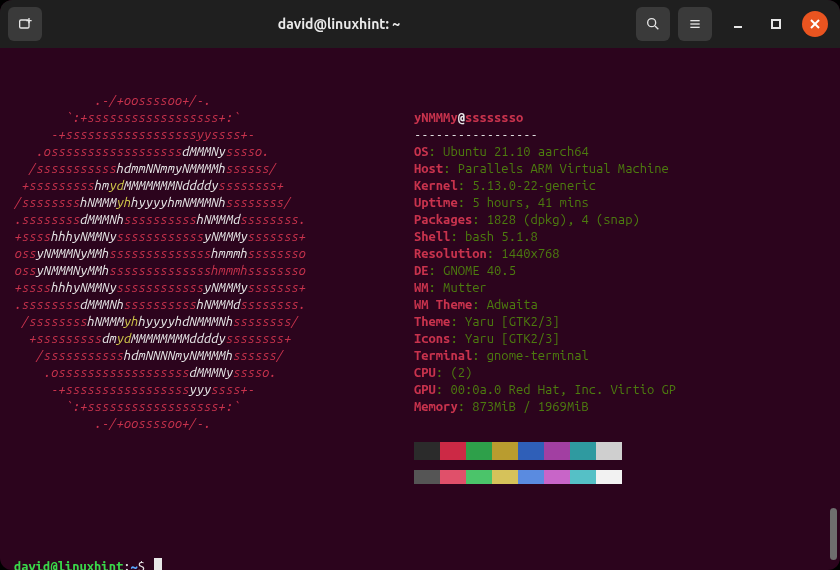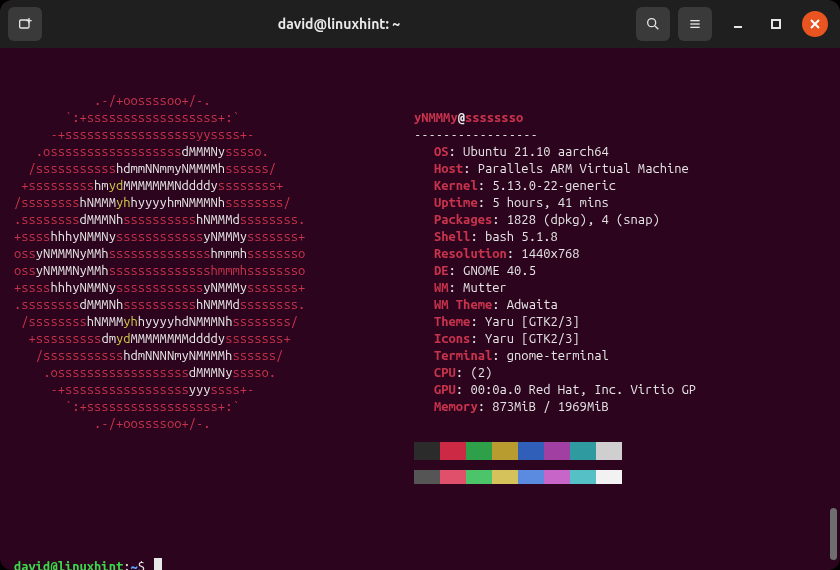--- a/index.html
+++ b/index.html
@@ -87,29 +87,30 @@
     bottom:10px;
     width:7px;
     height:52px;
     background:#6e6e6e;
     border-radius:4px;
   }
   .row { display:flex; }
   .ascii {
     width: 400px;
     flex-shrink:0;
+    font-style:italic;
   }
   .info { flex:1; }
   .c-red  { color:#c8334d; }
   .c-wht  { color:#e8e8e8; }
   .c-yel  { color:#d0c84a; }
   .c-dim  { color:#7a2a3a; }
   .bold   { font-weight:700; }
-  .kv .k  { color:#c8334d; font-weight:700;margin-left:20px; }
-  .kv .v  { color:#e5e5e5;text-align:center; }
+  .kv .k  { color:#c8334d; font-weight:700; }
+  .kv .v  { color:#4d7c0f;text-align:center; }
   .dashline { color:#e8e8e8; }
   .swatches { display:flex; margin-top:10px; }
   .sw { width:26px; height:18px; }
   .sw2row .sw { height:14px; }
   .prompt { margin-top:6px; }
   .p-user { color:#3ad84a; font-weight:700; }
   .p-path { color:#5aa7ff; font-weight:700; }
   .p-sep  { color:#e8e8e8; }
   .cursor {
     display:inline-block;

